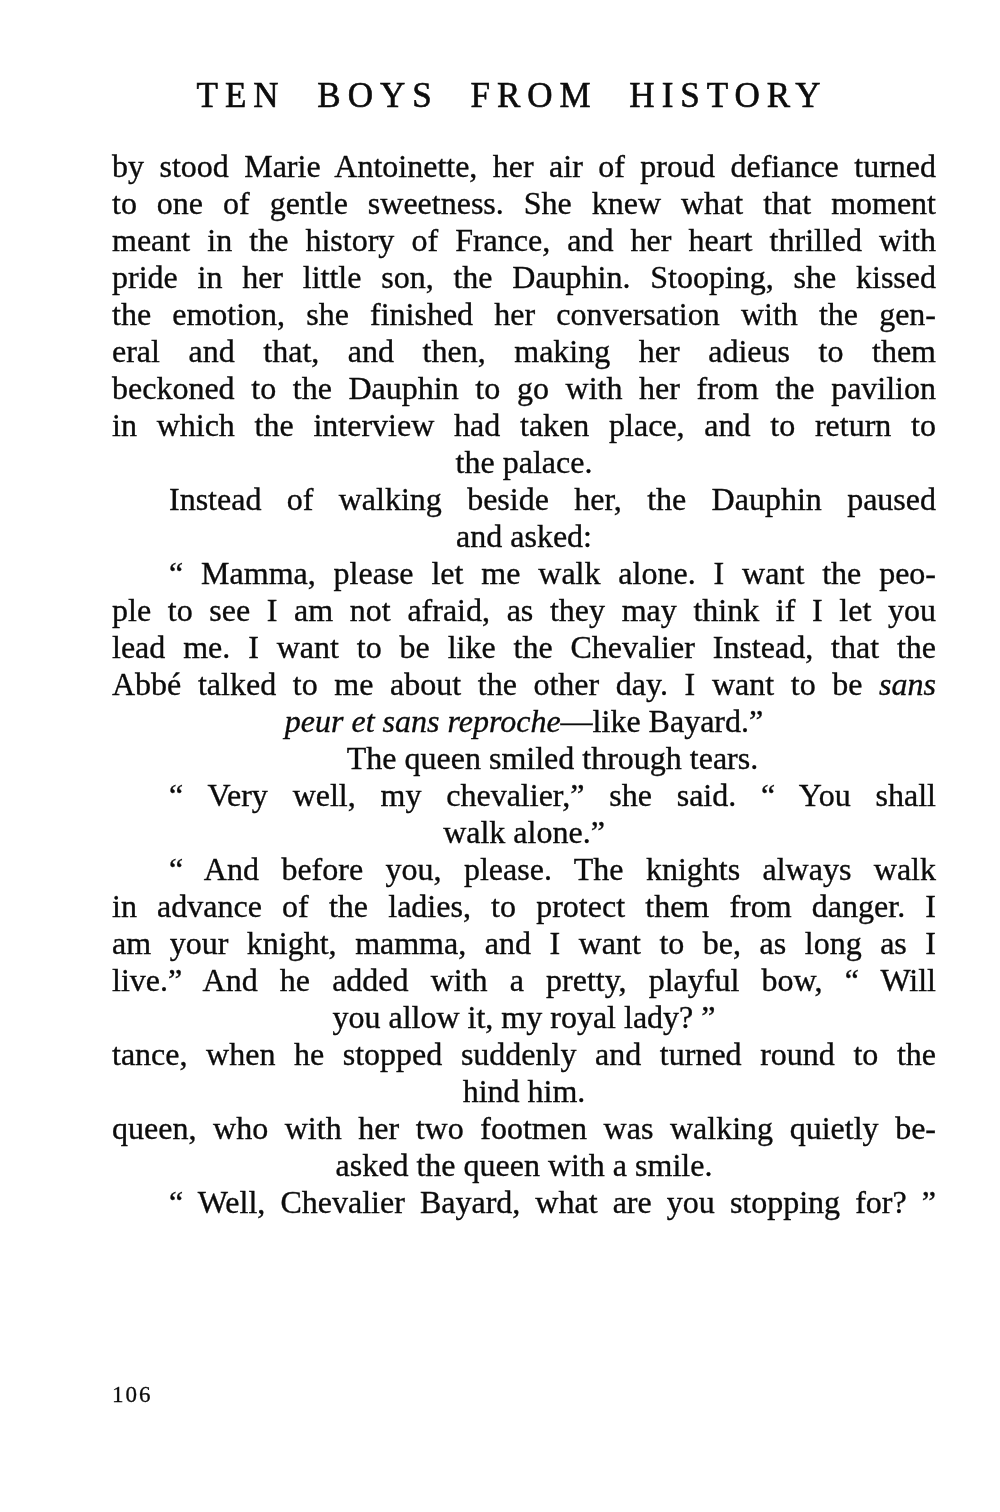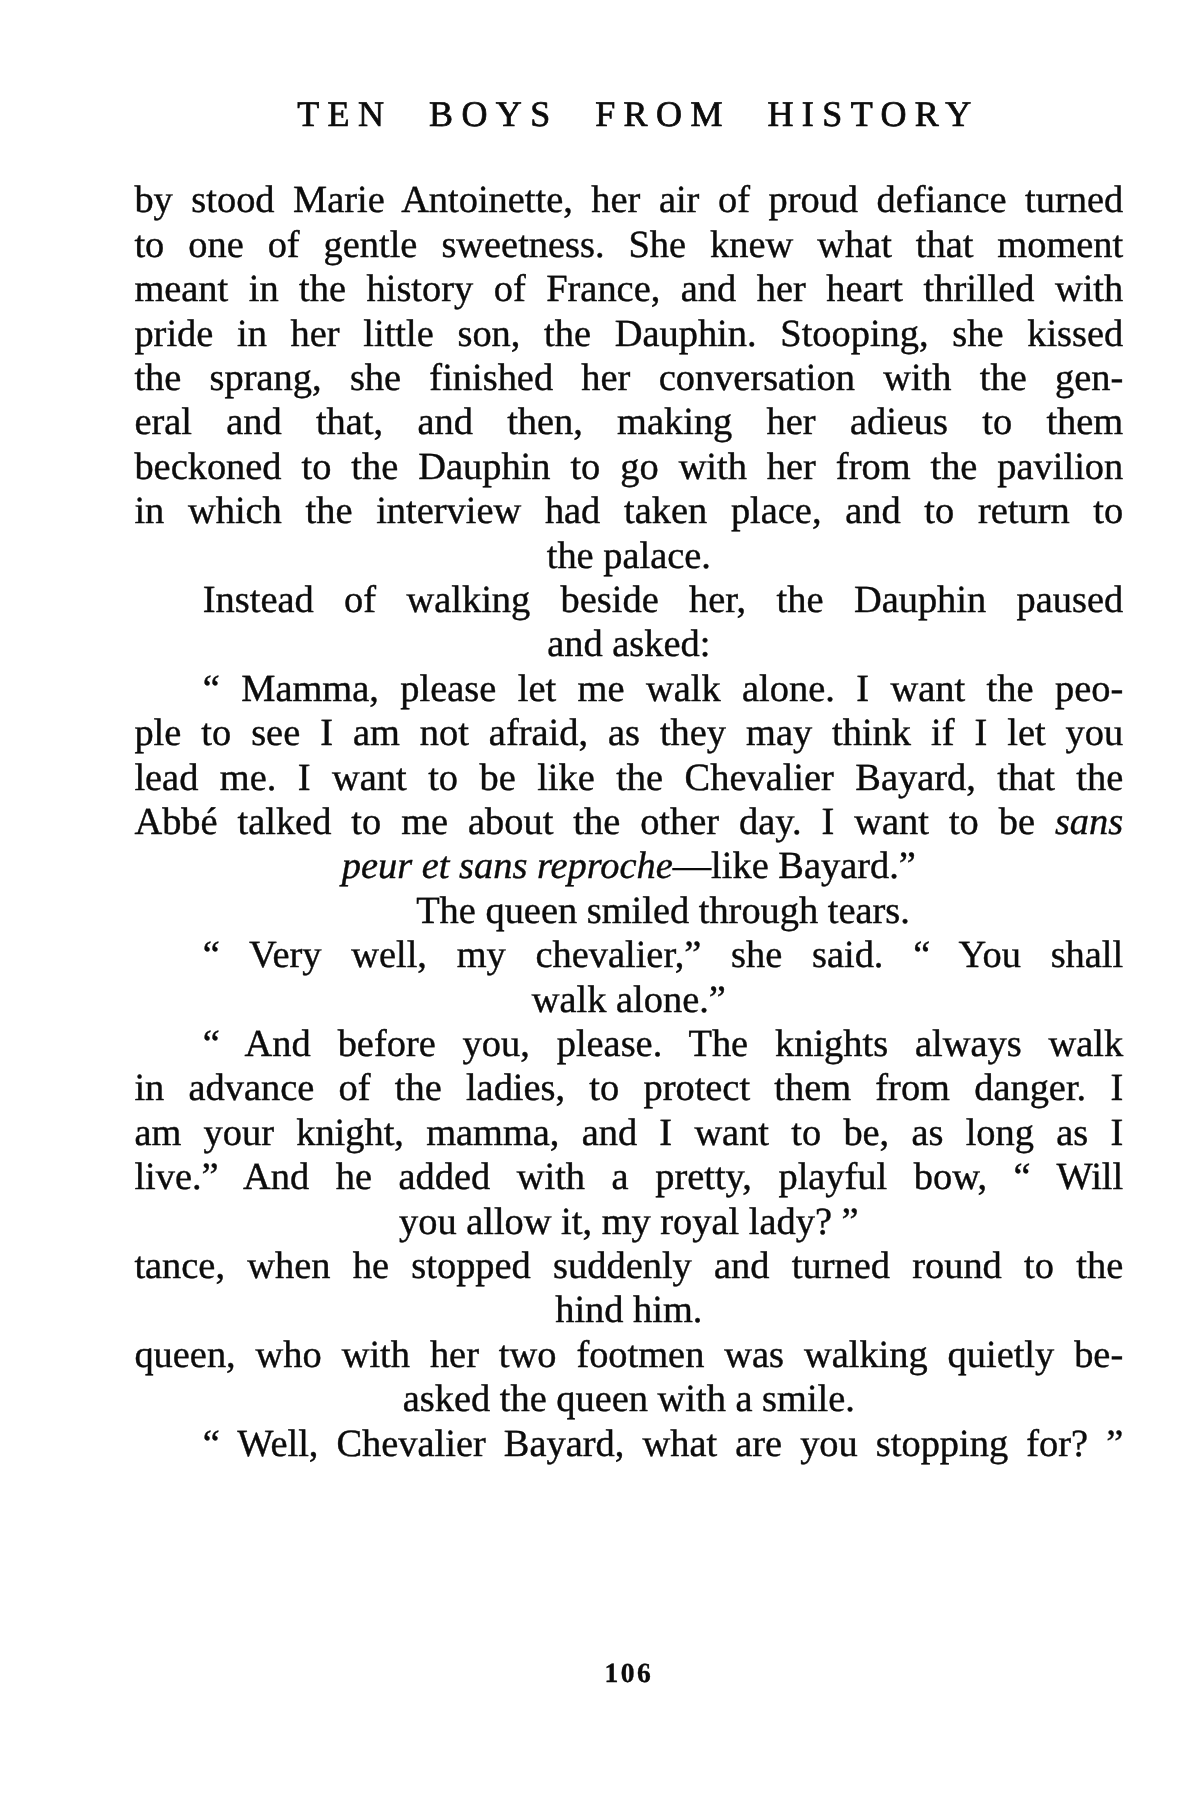--- a/index.html
+++ b/index.html
@@ -12,24 +12,24 @@
     width: 1000px;
     height: 1512px;
     background: #ffffff;
     color: #0c0c0c;
     font-family: "Liberation Serif", "DejaVu Serif", serif;
     overflow: hidden;
   }
   .running-head {
     position: absolute;
     top: 76px;
-    left: 120px;
+    left: 100px;
     width: 824px;
     text-align: center;
-    font-size: 30px;
+    font-size: 35px;
     line-height: 40px;
     letter-spacing: 7px;
     word-spacing: 16px;
     -webkit-text-stroke: 0.6px #0c0c0c;
     white-space: nowrap;
   }
   .text-col {
     position: absolute;
     top: 148px;
     left: 112px;
@@ -49,53 +49,52 @@
   }
   .line.indent {
     text-indent: 57px;
   }
   .ital { font-style: italic; }
   .page-number {
     position: absolute;
     top: 1382px;
     left: 112px;
     width: 824px;
-    text-align: center;
     font-size: 23px;
-    font-weight: bold;
+    font-weight: normal;
     letter-spacing: 2px;
     -webkit-text-stroke: 0.3px #0c0c0c;
   }
 </style>
 </head>
 <body>
 
 <div class="page">
   <div class="running-head">TEN BOYS FROM HISTORY</div>
 
   <div class="text-col">
       <div class="para">
         <div class="line"><span>by stood Marie Antoinette, her air of proud defiance turned</span></div>
         <div class="line"><span>to one of gentle sweetness.  She knew what that moment</span></div>
         <div class="line"><span>meant in the history of France, and her heart thrilled with</span></div>
         <div class="line"><span>pride in her little son, the Dauphin.  Stooping, she kissed</span></div>
-        <div class="line"><span>the sprang, she finished her conversation with the gen-</span></div>
+        <div class="line"><span>the emotion, she finished her conversation with the gen-</span></div>
         <div class="line"><span>eral and that, and then, making her adieus to them</span></div>
         <div class="line"><span>beckoned to the Dauphin to go with her from the pavilion</span></div>
         <div class="line"><span>in which the interview had taken place, and to return to</span></div>
         <div class="line last"><span>the palace.</span></div>
       </div>
       <div class="para">
         <div class="line indent"><span>Instead of walking beside her, the Dauphin paused</span></div>
         <div class="line last"><span>and asked:</span></div>
       </div>
       <div class="para">
         <div class="line indent"><span>“ Mamma, please let me walk alone.  I want the peo-</span></div>
         <div class="line"><span>ple to see I am not afraid, as they may think if I let you</span></div>
-        <div class="line"><span>lead me.  I want to be like the Chevalier Bayard, that the</span></div>
+        <div class="line"><span>lead me.  I want to be like the Chevalier Instead, that the</span></div>
         <div class="line"><span>Abbé talked to me about the other day.  I want to be </span><span class="ital">sans</span></div>
         <div class="line last"><span class="ital">peur et sans reproche</span><span>—like Bayard.”</span></div>
       </div>
       <div class="para">
         <div class="line last indent"><span>The queen smiled through tears.</span></div>
       </div>
       <div class="para">
         <div class="line indent"><span>“ Very well, my chevalier,” she said.  “ You shall</span></div>
         <div class="line last"><span>walk alone.”</span></div>
       </div>

